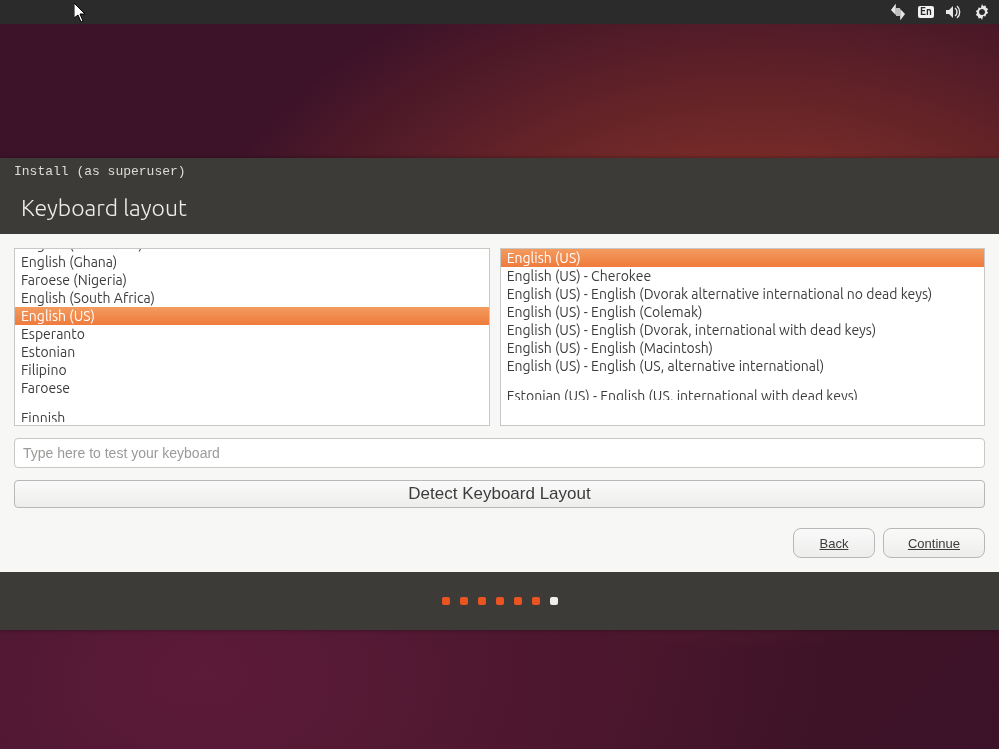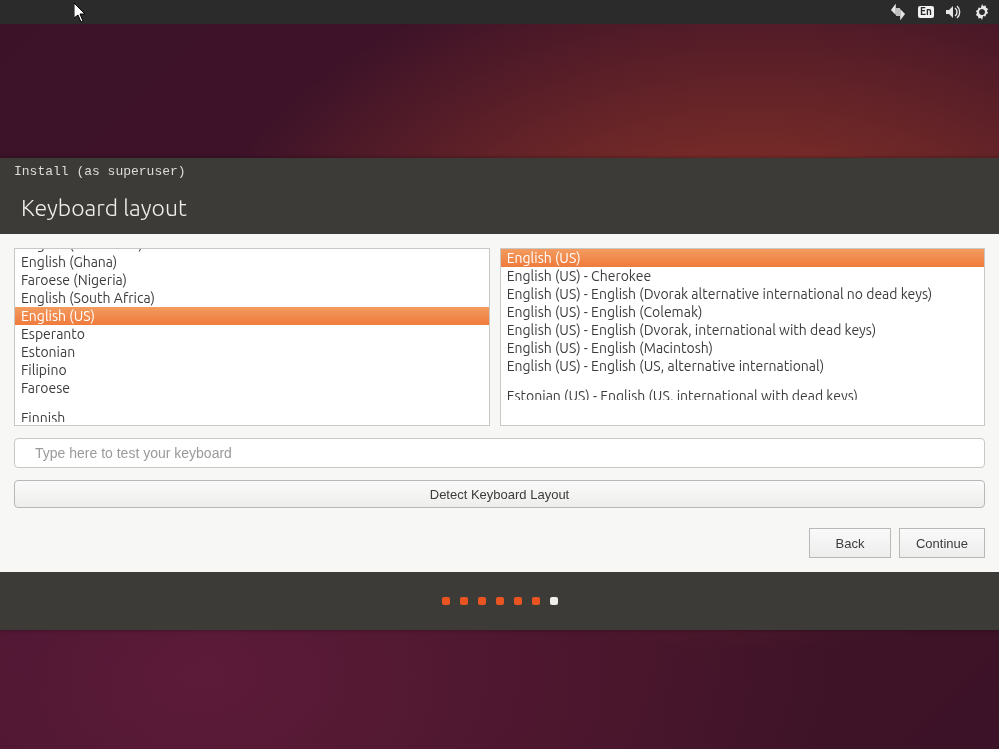--- a/index.html
+++ b/index.html
@@ -88,52 +88,53 @@
 .listbox .row.cut-top { margin-top: -14px; color: #3c3c3c; }
 .listbox .row.cut-bottom { height: 13px; overflow: hidden; margin-top: 12px; }
 
 .test-input {
   margin-top: 12px;
   width: 100%;
   height: 30px;
   border: 1px solid #c8c8c6;
   border-radius: 4px;
   background: #ffffff;
-  padding: 0 20px;
+  padding: 0 8px;
   font-size: 14px;
   color: #3c3c3c;
 }
 .test-input::placeholder { color: #9a9a98; }
 
 .detect-btn {
   margin-top: 12px;
   height: 28px;
   padding: 0 12px;
-  font-size: 13px;
+  font-size: 17px;
   color: #3c3c3c;
   background: linear-gradient(#fafafa,#ededec);
   border: 1px solid #b8b8b6;
   border-radius: 4px;
   cursor: pointer;
 }
 
 .nav-row {
   margin-top: auto;
   display: flex; justify-content: flex-end; gap: 8px;
   padding-top: 20px;
 }
 .nav-btn {
   height: 30px; min-width: 82px;
-  padding: 0 16px;
+  padding: 0 24px;
   font-size: 13px;
   color: #3c3c3c;
   background: linear-gradient(#fafafa,#ededec);
   border: 1px solid #b8b8b6;
-  border-radius: 0;
+  border-radius: 8px;
   cursor: pointer;
+  text-decoration: underline;
 }
 
 .footer {
   height: 60px;
   background: #3c3b37;
   display: flex; align-items: center; justify-content: center;
   gap: 10px;
 }
 .dot { width: 8px; height: 8px; border-radius: 2px; background: #e95420; }
 .dot.current { background: #eeeeec; }

